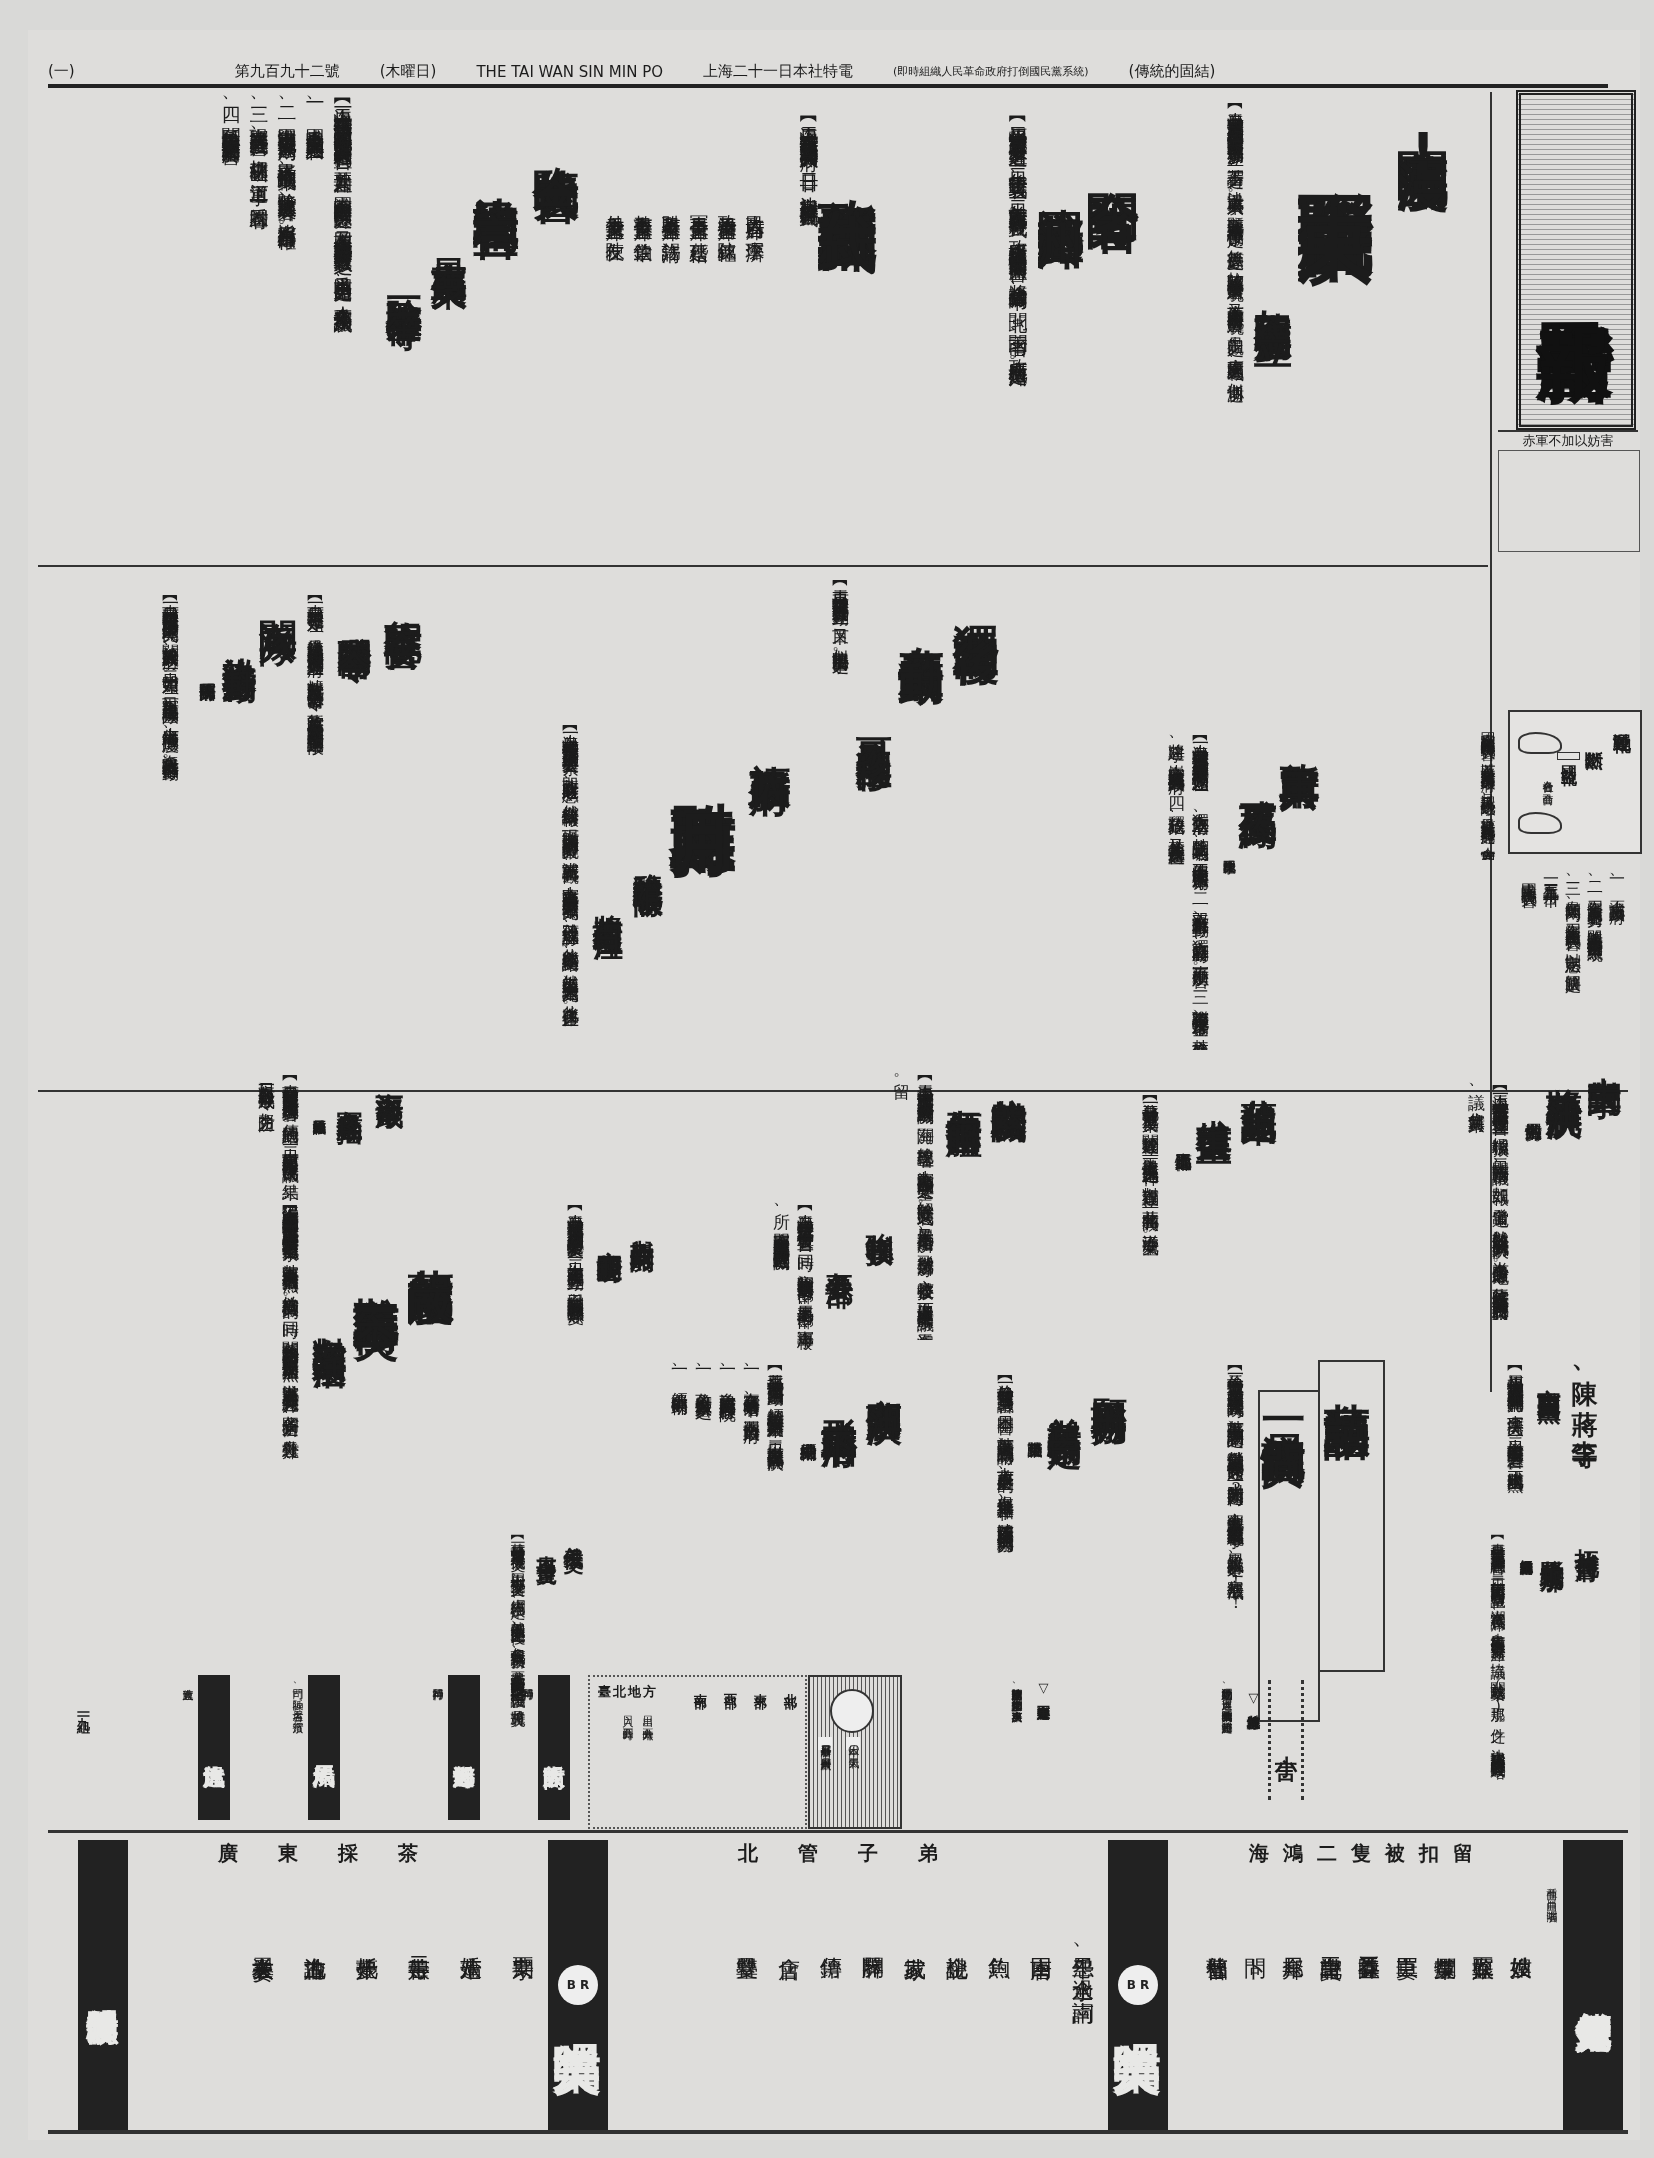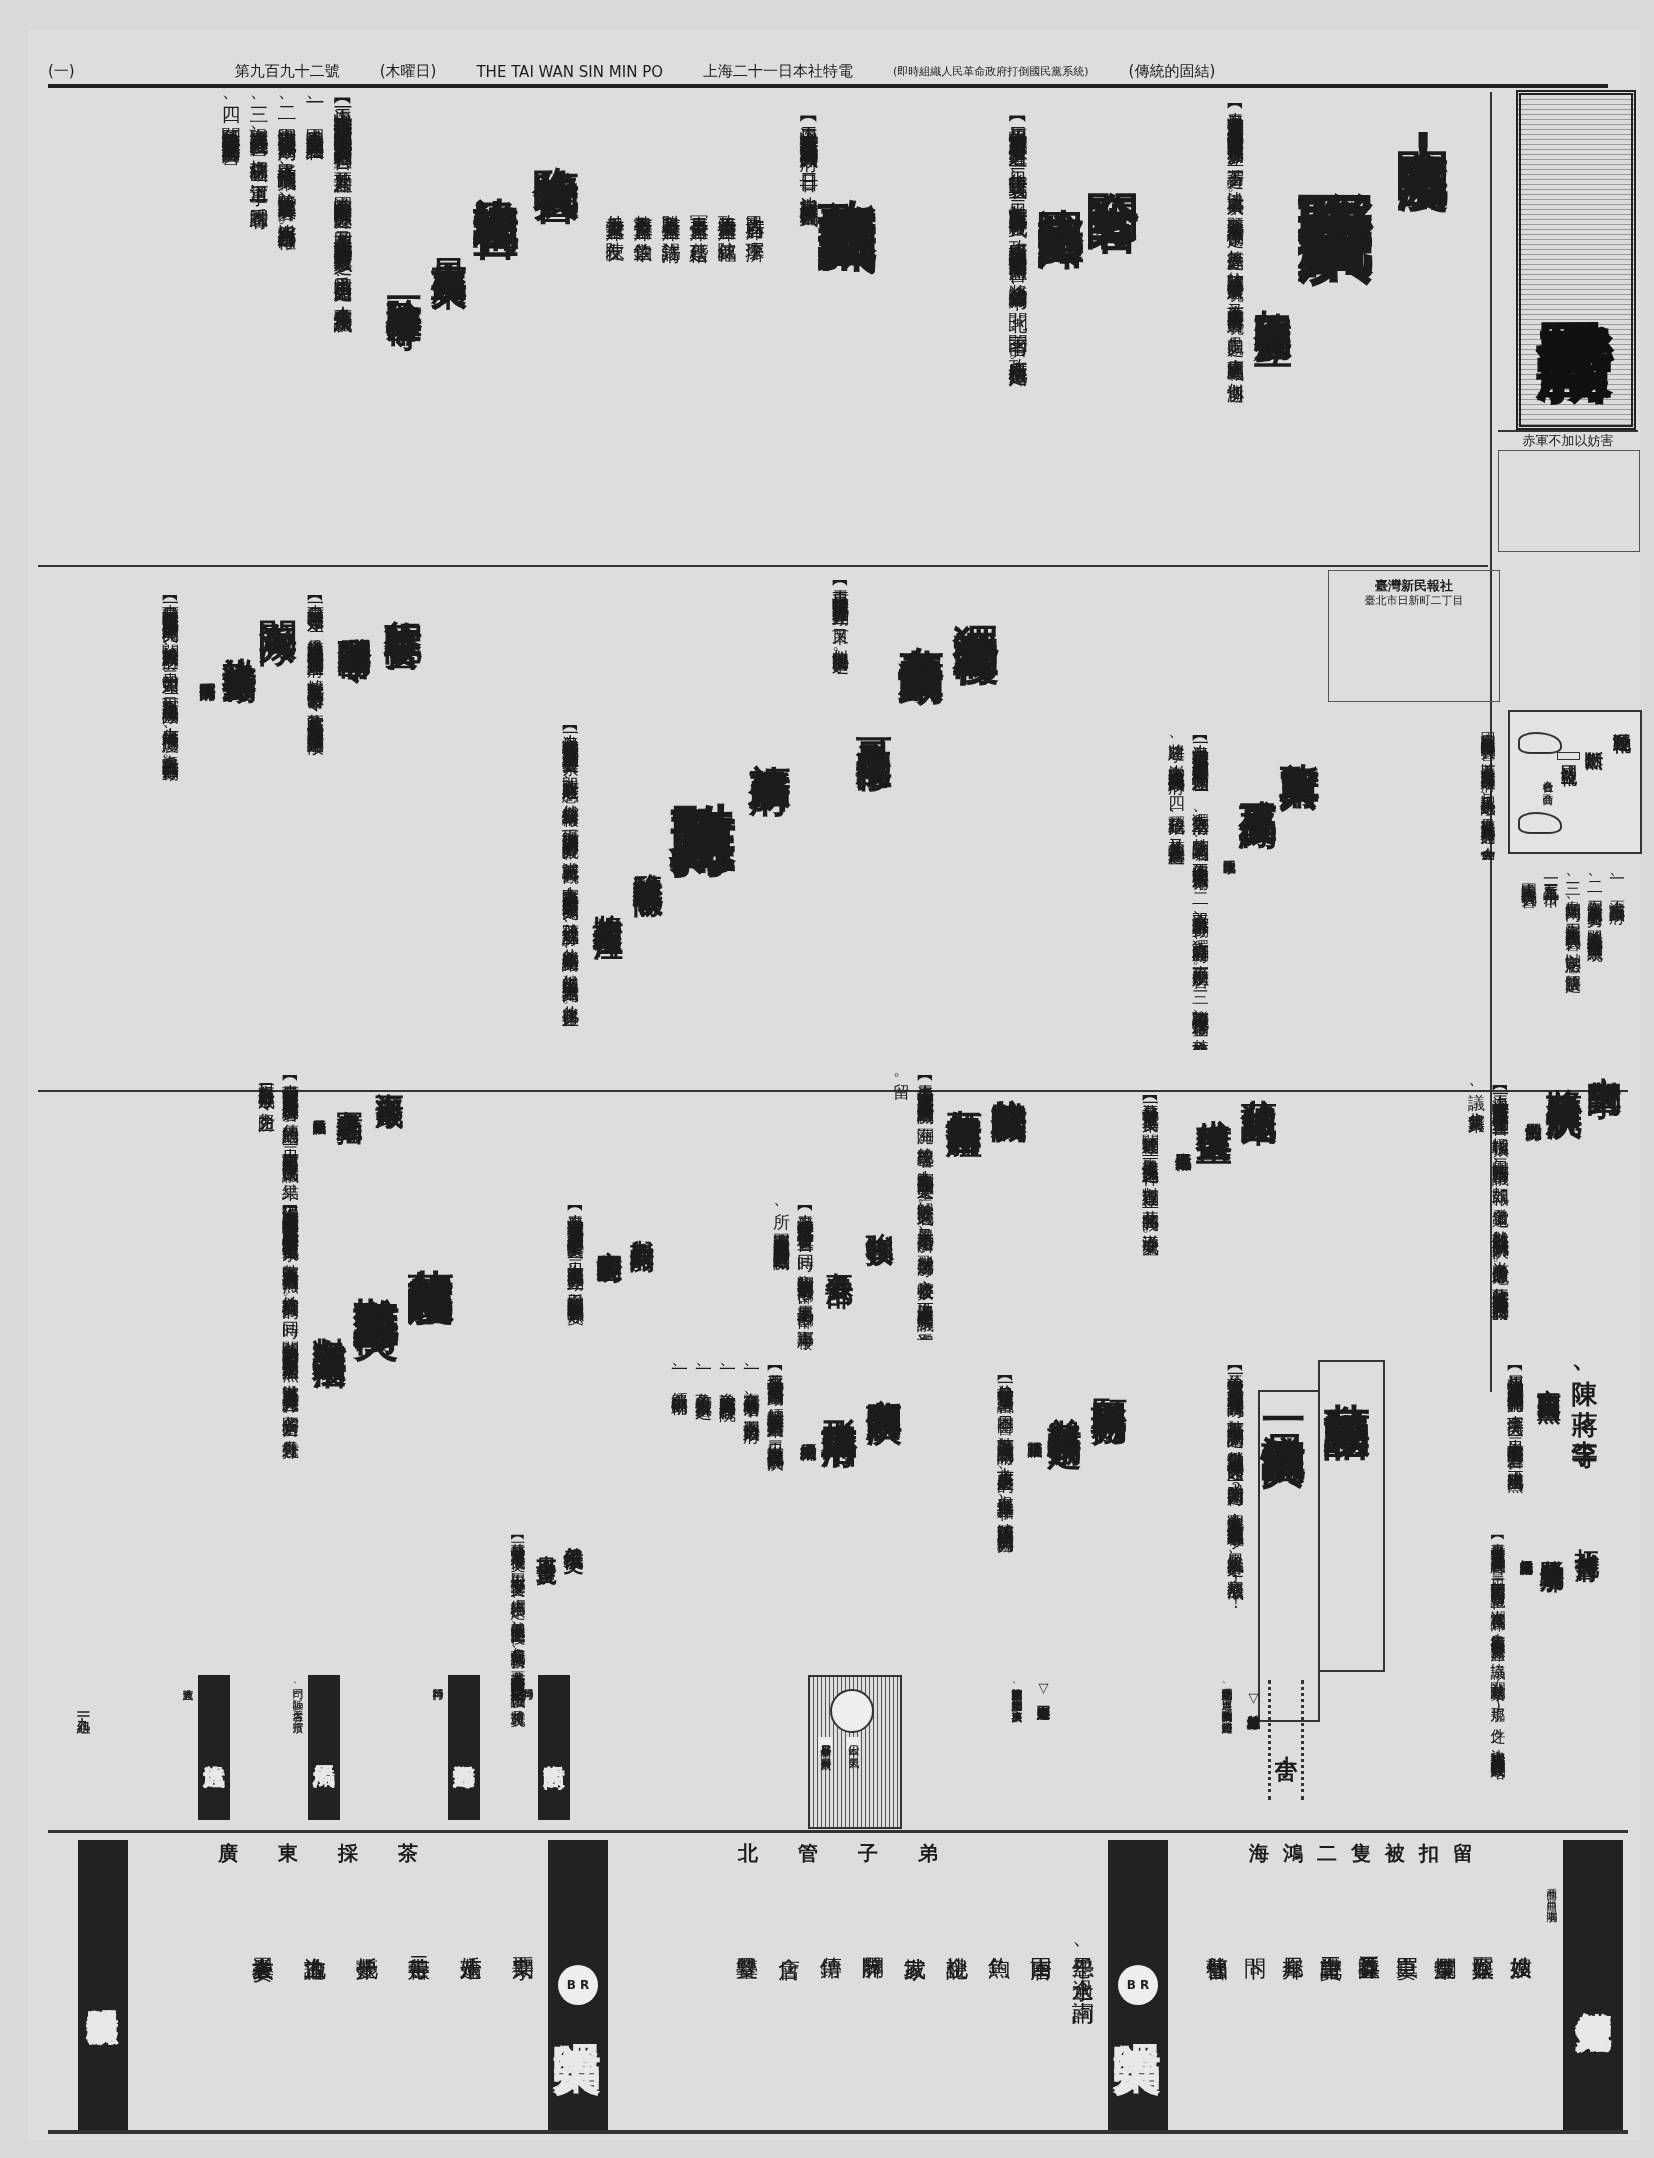--- a/index.html
+++ b/index.html
@@ -91,24 +91,20 @@
     <span>【上海廿一日發電通】</span><span>據傳福建獨立政府與江西共產軍締結不可侵條約如左。一、在獨立政府治下、禁止剿匪之吶喊、不使用赤匪文字而稱爲赤軍。二、双方不爲敵對軍事行動、獨立政府發動時、赤軍不加以妨害。三、該聯合軍不侵犯長汀及瑞金、其交換條件、即將建寧、崇安之蘇維埃區域歸還人民政府。四、釋放政治犯、又禁止侮蔑共產黨之宣傳</span>
   </div>
 
   <div class="blk v hl" style="left:920px;top:560px;width:60px;height:320px;font-size:46px;">獨立運動的背後</div>
   <div class="blk v hl" style="left:870px;top:580px;width:55px;height:340px;font-size:46px;">有共產份子的策動</div>
   <div class="blk v hl" style="left:825px;top:680px;width:45px;height:300px;font-size:36px;">可注目的是今後的推移</div>
   <div class="blk v body" style="left:795px;top:545px;width:30px;height:460px;">
     <span>【東京二十二日本社特電】</span><span>此後之行動及獨立運動、又目下、似無陷害居留民之事。</span>
   </div>
 
-  <div class="blk" style="left:1300px;top:540px;width:170px;height:130px;border:1px solid #555;">
-    <div class="small" style="text-align:center;font-weight:bold;margin-top:6px;">臺灣新民報社</div>
-    <div class="tiny" style="text-align:center;">臺北市日新町二丁目</div>
-  </div>
   <div class="ad-box" style="left:1480px;top:680px;width:130px;height:140px;">
     <div class="v hl" style="position:absolute;right:6px;top:6px;font-size:18px;">運動靴</div>
     <div class="v hl" style="position:absolute;right:34px;top:24px;font-size:18px;">斷然</div>
     <div class="v hl" style="position:absolute;right:60px;top:40px;font-size:16px;border:1px solid #333;">國益靴</div>
     <div class="v tiny" style="position:absolute;right:86px;top:60px;">合名會社 己商會</div>
     <div style="position:absolute;left:8px;top:20px;width:40px;height:18px;border:2px solid #333;border-radius:40% 60% 30% 30%;"></div>
     <div style="position:absolute;left:8px;top:100px;width:40px;height:18px;border:2px solid #333;border-radius:40% 60% 30% 30%;"></div>
   </div>
   <div class="blk v body" style="left:1330px;top:690px;width:140px;height:140px;font-size:15px;line-height:20px;">國家之權利義務人民臨時代表大會、以蔣介石之南京政府爲反革命政府、且認爲民族之仇敵、爲從速覆滅此反革命政府起見、大會宣言如左</div>
   <div class="blk v body" style="left:1300px;top:840px;width:300px;height:180px;font-size:16px;line-height:22px;">
@@ -227,20 +223,30 @@
   <div class="blk v hl" style="left:1240px;top:1650px;width:30px;height:120px;font-size:22px;border-left:3px dotted #333;border-right:3px dotted #333;text-align:center;">小言</div>
   <div class="blk v small" style="left:1210px;top:1660px;width:24px;height:140px;font-weight:bold;">▽將怎樣地應付</div>
   <div class="blk v tiny" style="left:1110px;top:1650px;width:95px;height:160px;">福建的獨立運動、逐日進展、國號爲大中華共和國、將定都於漳州</div>
   <div class="blk v small" style="left:1000px;top:1650px;width:24px;height:140px;font-weight:bold;">▽定必響應中央軍</div>
   <div class="blk v tiny" style="left:880px;top:1650px;width:115px;height:160px;">福建新政府當招陳濟棠、李宗仁謂如不參加獨立、決出兵攻廣東云云</div>
 
   <div class="blk" style="left:780px;top:1645px;width:90px;height:150px;border:2px solid #333;background:repeating-linear-gradient(90deg,#dedddb 0 3px,#555 3px 4px);">
     <div style="position:absolute;left:20px;top:12px;width:40px;height:40px;border-radius:50%;background:#eee;border:2px solid #333;"></div>
     <div class="v tiny" style="position:absolute;left:36px;top:60px;background:#eee;">本日の天氣</div>
     <div class="v tiny" style="position:absolute;left:8px;top:60px;background:#eee;">新曆十二月廿三日 舊曆十月六日</div>
+  </div>
+  <div class="blk" style="left:560px;top:1645px;width:215px;height:150px;border:2px dotted #555;">
+    <div class="hl small" style="position:absolute;left:8px;top:6px;">臺北地方</div>
+    <div class="v tiny" style="position:absolute;left:50px;top:30px;">日出 六時十五分</div>
+    <div class="v tiny" style="position:absolute;left:30px;top:30px;">日入 五時四分</div>
+    <div class="v hl small" style="position:absolute;right:6px;top:6px;">北部</div>
+    <div class="v hl small" style="position:absolute;right:36px;top:6px;">東部</div>
+    <div class="v hl small" style="position:absolute;right:66px;top:6px;">西部</div>
+    <div class="v hl small" style="position:absolute;right:96px;top:6px;">南部</div>
+    <div class="v hl small" style="position:absolute;right:6px;bottom:4px;">基隆</div>
   </div>
 
   <div class="blk" style="left:30px;top:1645px;width:525px;height:150px;">
     <div class="blk dark-banner v" style="left:480px;top:0;width:32px;height:145px;font-size:22px;">大阪商船</div>
     <div class="blk v tiny" style="left:450px;top:5px;width:26px;height:140px;">門司神戶行</div>
     <div class="blk dark-banner v" style="left:390px;top:0;width:32px;height:145px;font-size:22px;">近海郵船</div>
     <div class="blk v tiny" style="left:360px;top:5px;width:26px;height:140px;">門司神戶行</div>
     <div class="blk dark-banner v" style="left:250px;top:0;width:32px;height:145px;font-size:22px;">辰馬汽船</div>
     <div class="blk v tiny" style="left:220px;top:5px;width:26px;height:140px;">門司、阪神、名古屋、京濱行</div>
     <div class="blk dark-banner v" style="left:140px;top:0;width:32px;height:145px;font-size:22px;">大連汽船</div>

